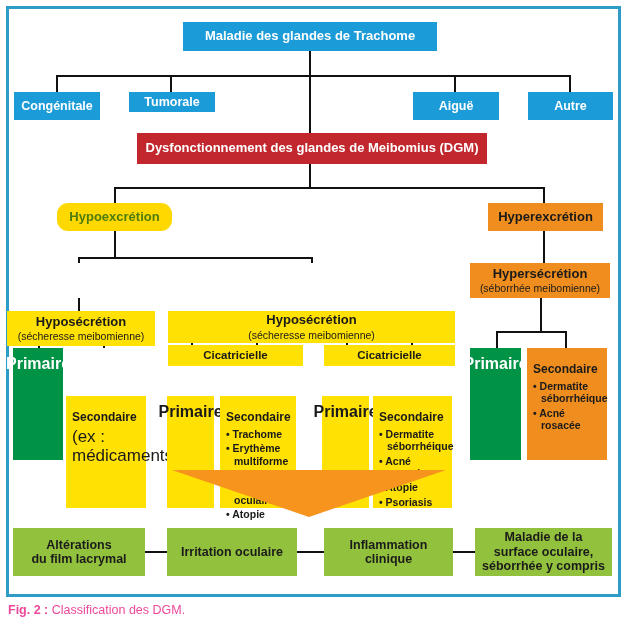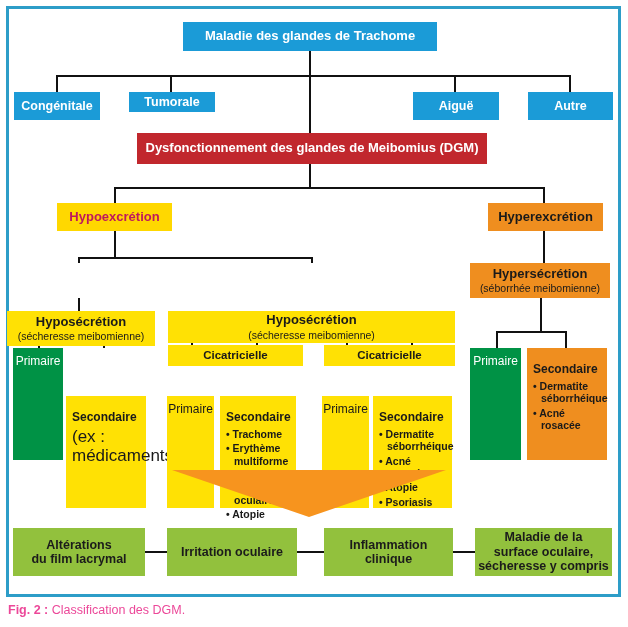--- a/index.html
+++ b/index.html
@@ -4,30 +4,30 @@
 <style>
   html,body{margin:0;padding:0;background:#fff;}
   #screen{position:relative;width:628px;height:627px;background:#fff;overflow:hidden;
           font-family:"Liberation Sans",sans-serif;color:#1a1a1a;}
   .frame{position:absolute;left:6px;top:6px;width:609px;height:585px;border:3px solid #2D9DC8;background:#fff;}
   .box{position:absolute;box-sizing:border-box;display:flex;align-items:center;justify-content:center;
        text-align:center;line-height:1.15;}
   .blue{background:#1B9BD7;color:#fff;font-weight:bold;font-size:12.5px;}
   .red{background:#C1272D;color:#fff;font-weight:bold;font-size:13px;}
   .yellow{background:#FFE104;color:#1a1a1a;margin-top:48px;}
-  .yellow-deep{background:#FFD800;color:#be185d;}
+  .yellow-deep{background:#FFD800;color:#4d7c0f;border-radius:11px;}
   .orange{background:#EF8E1F;color:#1a1a1a;}
   .green{background:#009245;color:#fff;}
   .lime{background:#92C13D;color:#1b1b1b;font-weight:bold;font-size:12.5px;white-space:pre-line;}
   .bold13{font-weight:bold;font-size:13px;}
   .col{flex-direction:column;}
   .t{font-weight:bold;font-size:13px;}
   .st{font-weight:normal;font-size:10.5px;margin-top:1px;}
   .cic{font-size:11.5px;font-weight:bold;}
-  .gp{align-items:flex-start;padding-top:7px;font-weight:normal;font-size:12px;}
+  .gp{align-items:flex-start;padding-top:7px;font-weight:bold;font-size:16px;}
   .gs{display:block;text-align:left;padding:15px 4px 0 6px;font-weight:bold;font-size:12px;}
   .gs .note{font-weight:normal;font-size:17px;white-space:pre-line;margin-top:2px;}
   ul.bullets{list-style:none;margin:3px 0 0 0;padding:0;font-weight:bold;font-size:10.5px;line-height:1.18;}
   ul.bullets li{padding-left:8px;text-indent:-8px;margin-bottom:2px;}
   ul.bullets li::before{content:"• ";}
   .hl{position:absolute;height:2px;background:#111;}
   .vl{position:absolute;width:2px;background:#111;}
   .tri{position:absolute;left:172px;top:470px;width:0;height:0;
        border-left:137px solid transparent;border-right:137px solid transparent;
        border-top:47px solid #F7941E;}
@@ -144,19 +144,19 @@
 
   <div class="tri"></div>
 
   <div class="box lime" style="left:13px;top:528px;width:132px;height:48px">Altérations
 du film lacrymal</div>
   <div class="box lime" style="left:167px;top:528px;width:130px;height:48px">Irritation oculaire</div>
   <div class="box lime" style="left:324px;top:528px;width:129px;height:48px">Inflammation
 clinique</div>
   <div class="box lime" style="left:475px;top:528px;width:137px;height:48px">Maladie de la
 surface oculaire,
-sécheresse y compris</div>
+séborrhée y compris</div>
 
   <div class="caption">
     <span class="lab">Fig. 2 :</span>
     <span>Classification des DGM.</span>
   </div>
 </div>
 
 </body></html>

